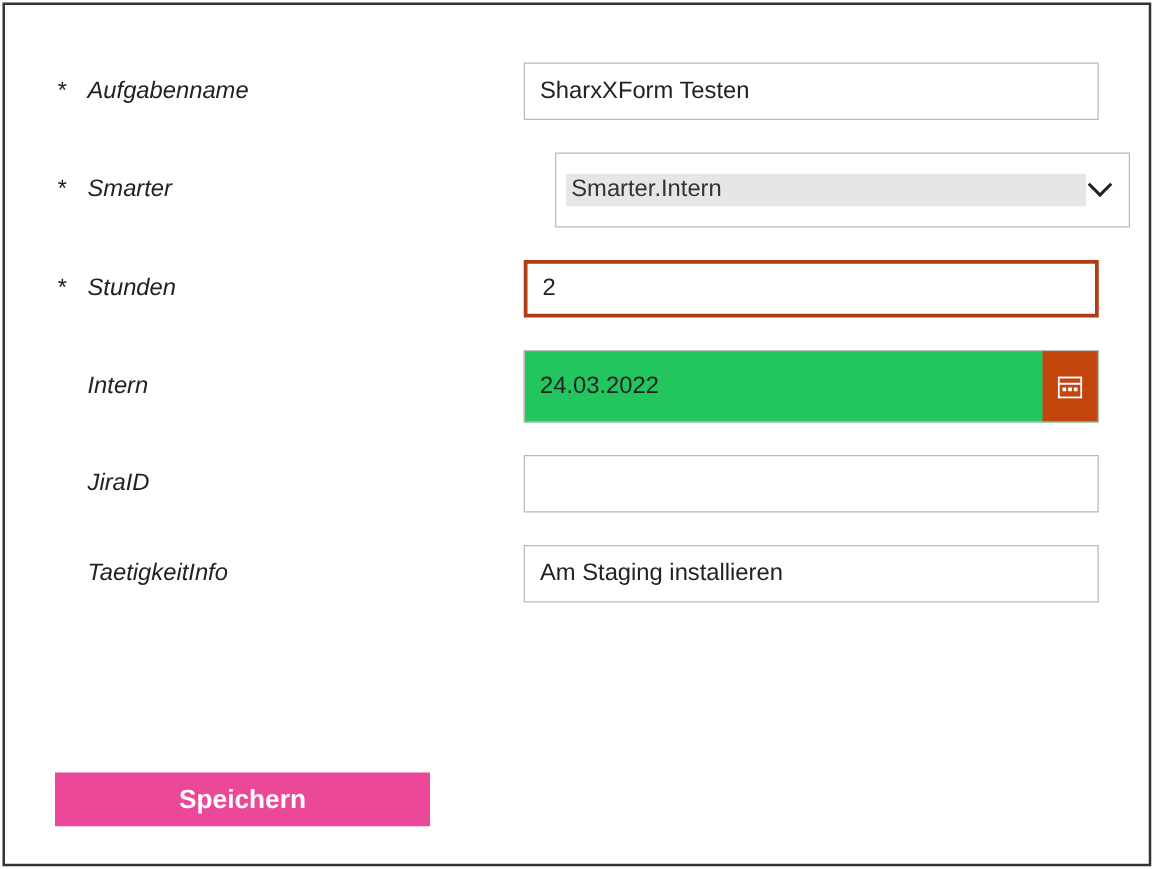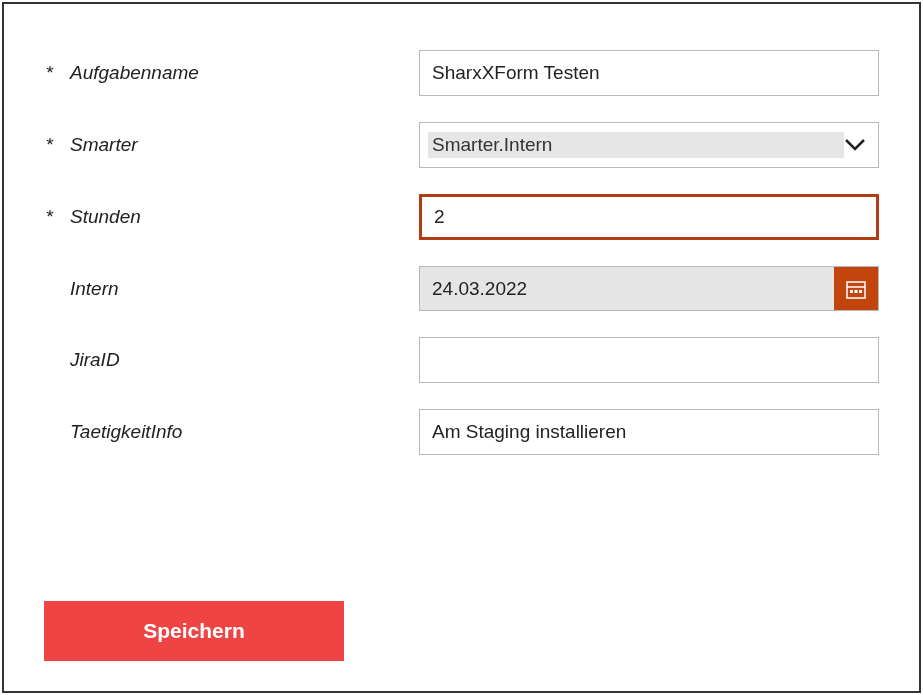--- a/index.html
+++ b/index.html
@@ -59,50 +59,51 @@
     padding: 0 12px;
     background: #fff;
     color: #222;
     font-family: inherit;
   }
   .focused {
     border: 3px solid #b03d13;
   }
   .select-wrap {
     width: 100%;
-    height: 46px;
+    height: 60px;
     border: 1px solid #b9b9b9;
     display: flex;
     align-items: center;
     padding: 0 12px;
     font-size: 19px;
     color: #333;
     cursor: pointer;
     background: #fff;
+    margin-left: 25px;
   }
   .select-value {
     flex: 1;
     display: inline-block;
     background: #e6e6e6;
     padding: 2px 4px;
     line-height: 1.2;
     color: #333;
     margin-left: -4px;
   }
   .chevron {
     font-size: 16px;
   }
   .chevron svg { display: block; }
   .date-wrap {
     width: 100%;
-    height: 45px;
+    height: 58px;
     border: 1px solid #b9b9b9;
     display: flex;
     align-items: stretch;
-    background: #e5e5e5;
+    background: #22c55e;
   }
   .date-value {
     flex: 1;
     display: flex;
     align-items: center;
     padding: 0 12px;
     font-size: 19px;
     color: #222;
     border: none;
     background: transparent;
@@ -118,22 +119,22 @@
   }
   .cal-btn svg { display: block; }
   .button-row {
     margin-top: auto;
     display: flex;
     justify-content: space-between;
     padding-top: 20px;
   }
   .btn {
     width: 300px;
-    height: 60px;
-    background: #ef4444;
+    height: 43px;
+    background: #ec4899;
     color: #fff;
     border: none;
     font-size: 21px;
     font-weight: 600;
     font-family: inherit;
     cursor: pointer;
   }
 </style>
 </head>
 <body>

